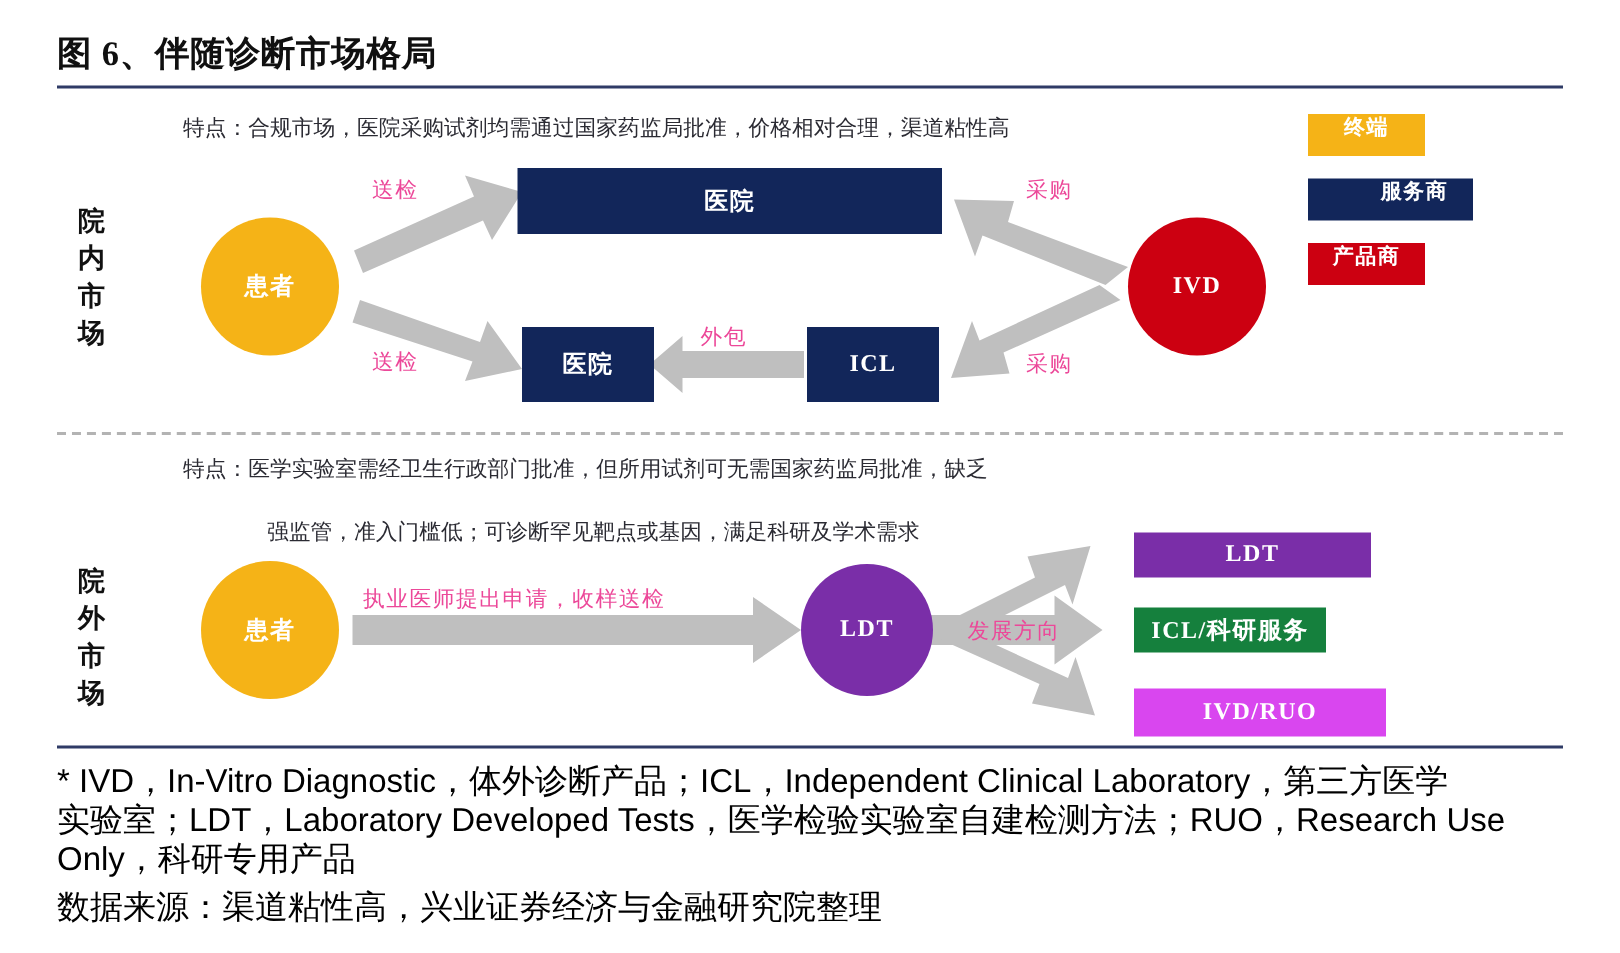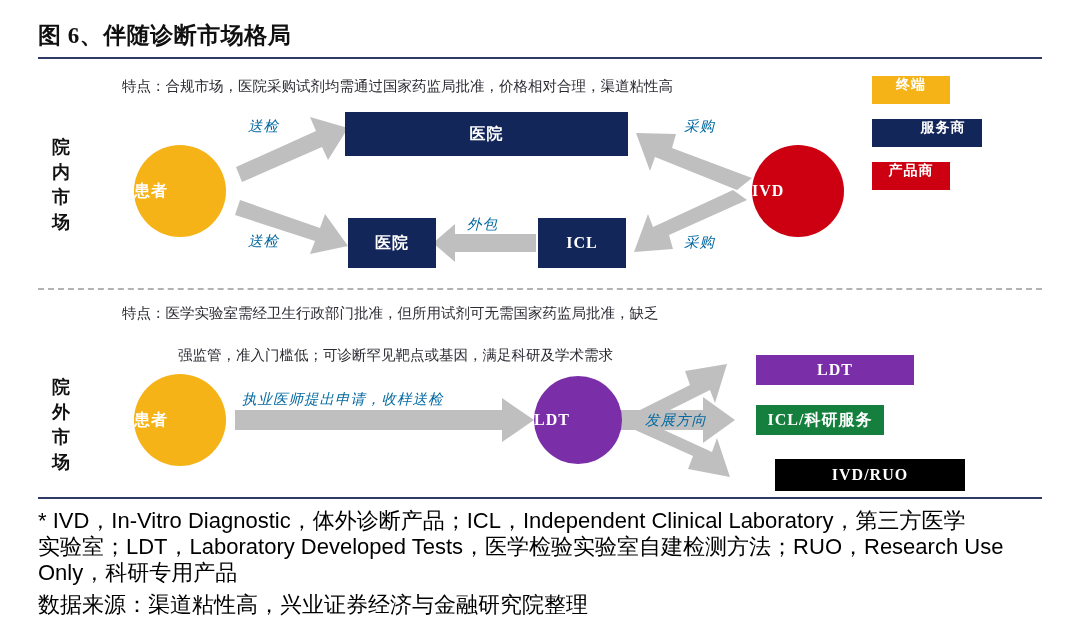--- a/index.html
+++ b/index.html
@@ -86,36 +86,36 @@
     font-weight: bold;
     color: #ffffff;
     font-size: 16px;
     letter-spacing: 1px;
   }
   .node-circle {
     position: absolute;
     border-radius: 50%;
     display: flex;
     align-items: center;
+    justify-content: center;
     font-family: "Liberation Serif", "DejaVu Serif", serif;
     font-weight: bold;
     color: #ffffff;
     font-size: 16px;
     letter-spacing: 1px;
   }
 
   
   .arrow-label {
     position: absolute;
     font-family: "Liberation Serif", "DejaVu Serif", serif;
     font-size: 14.5px;
-    color: #0369a1;
+    color: #ec4899;
     white-space: nowrap;
     letter-spacing: 1px;
-    font-style: italic;
   }
 
   
   #dashed-divider {
     position: absolute;
     left: 38px;
     top: 288px;
     width: 1004px;
     height: 0;
     border-top: 2px dashed #b3b3b3;
@@ -245,21 +245,21 @@
   </div>
 
   <div class="node-box" style="left:756px; top:355px; width:158px; height:30px; background:#7A2EA8;">
     <span>LDT</span>
   </div>
 
   <div class="node-box" style="left:756px; top:405px; width:128px; height:30px; background:#15803d;">
     <span>ICL/科研服务</span>
   </div>
 
-  <div class="node-box" style="left:756px; top:459px; width:190px; height:32px; background:#000000;margin-left:19px;">
+  <div class="node-box" style="left:756px; top:459px; width:168px; height:32px; background:#d946ef;">
     <span>IVD/RUO</span>
   </div>
 
   <div class="arrow-label" style="left:242px; top:390px;">执业医师提出申请，收样送检</div>
   <div class="arrow-label" style="left:645px; top:411px;">发展方向</div>
 
   <div id="footer-rule"></div>
 
   <div class="footnote" style="left:38px; top:508px; width:1010px;">* IVD，In-Vitro Diagnostic，体外诊断产品；ICL，Independent Clinical Laboratory，第三方医学
 实验室；LDT，Laboratory Developed Tests，医学检验实验室自建检测方法；RUO，Research Use

